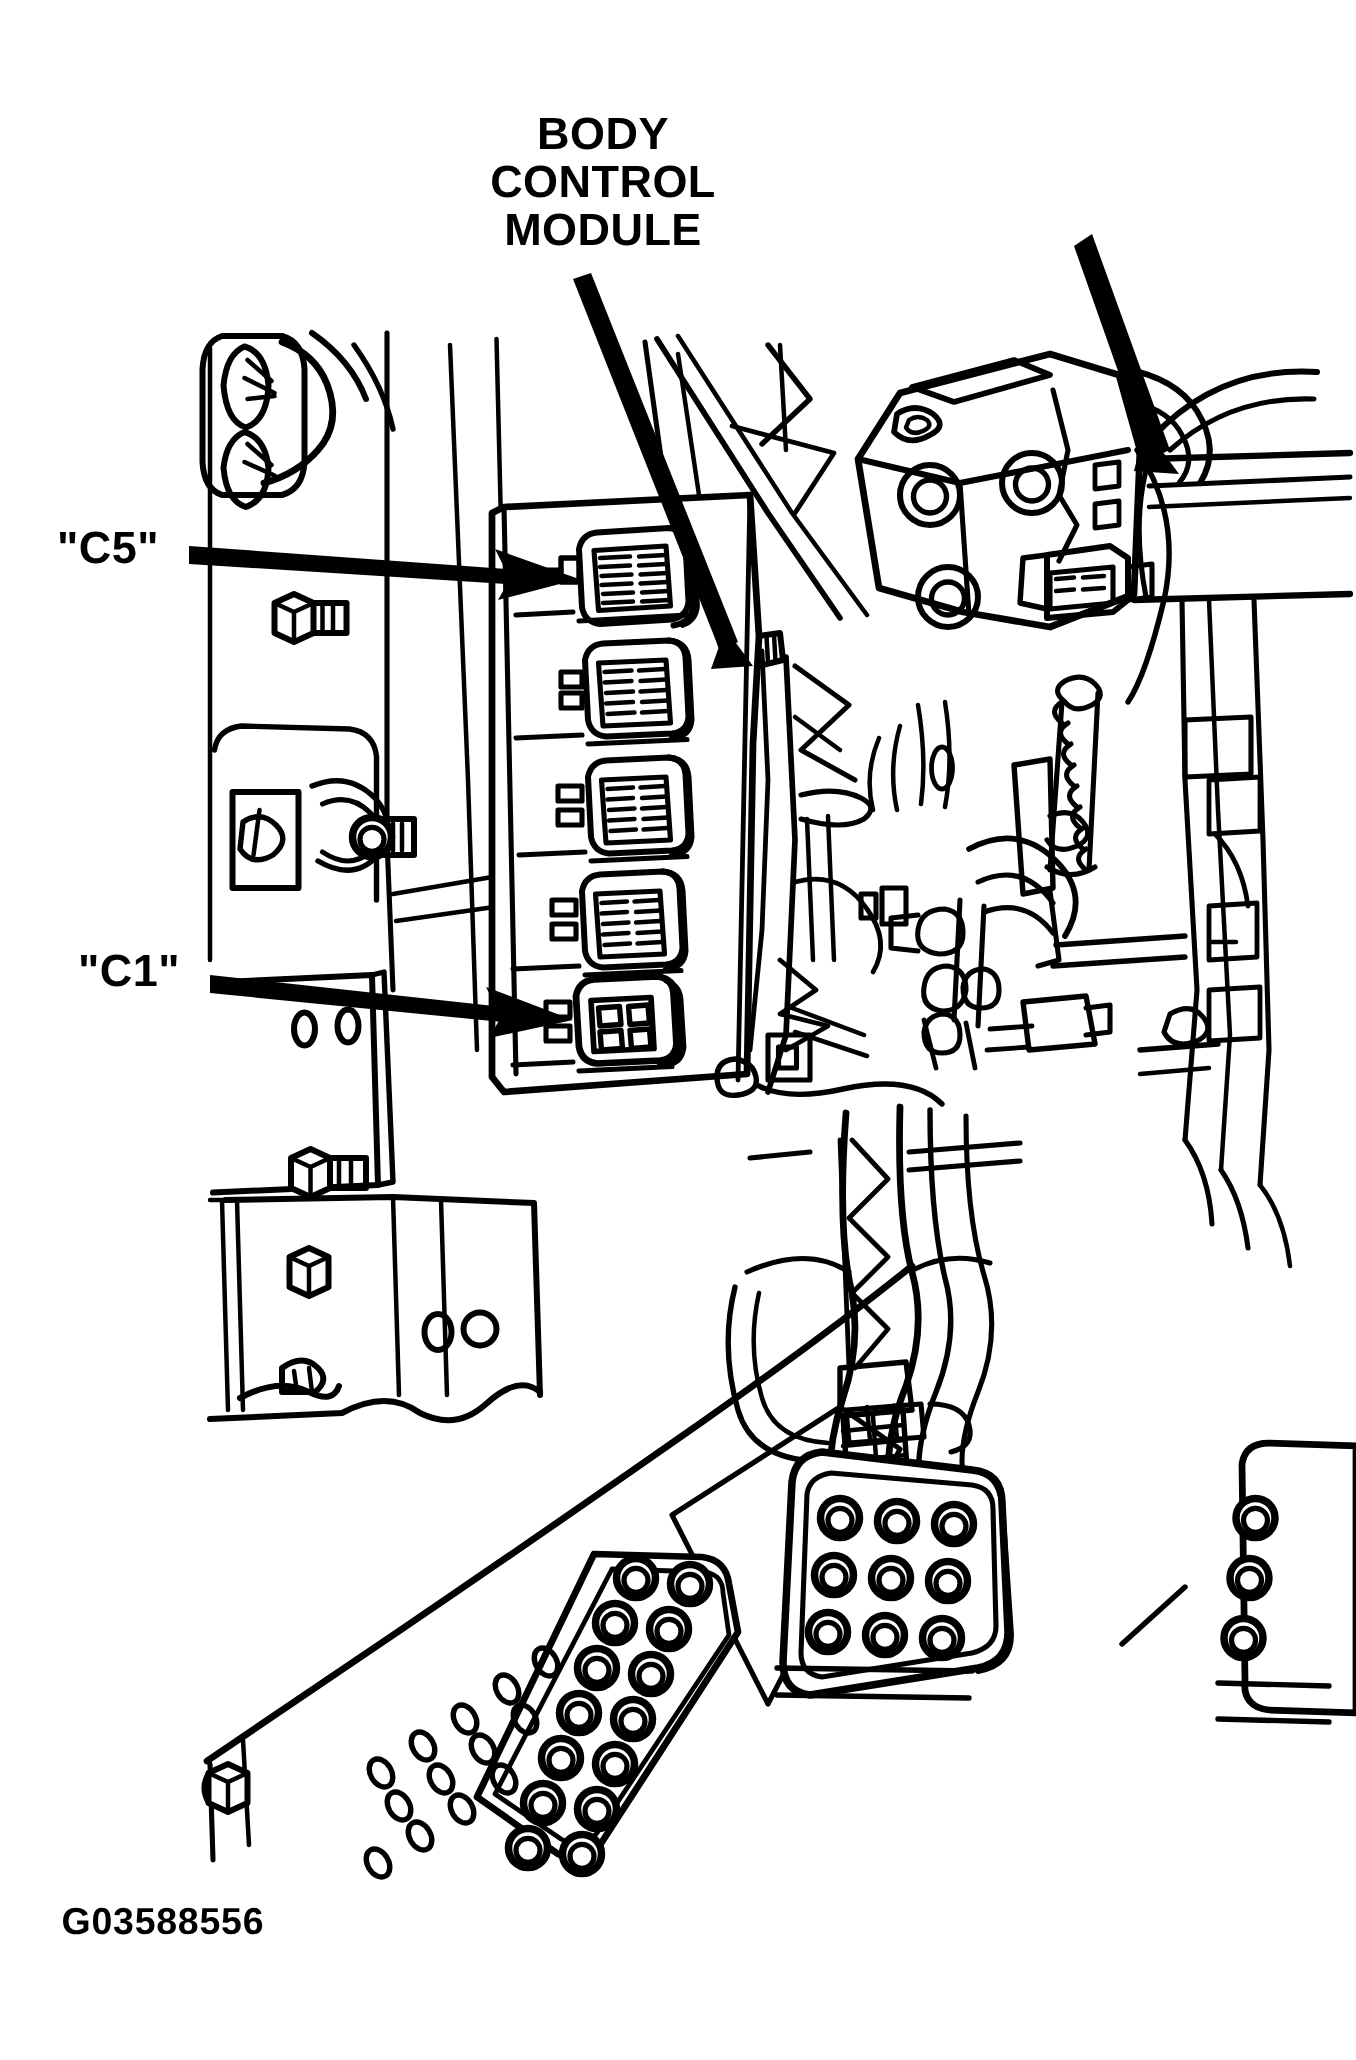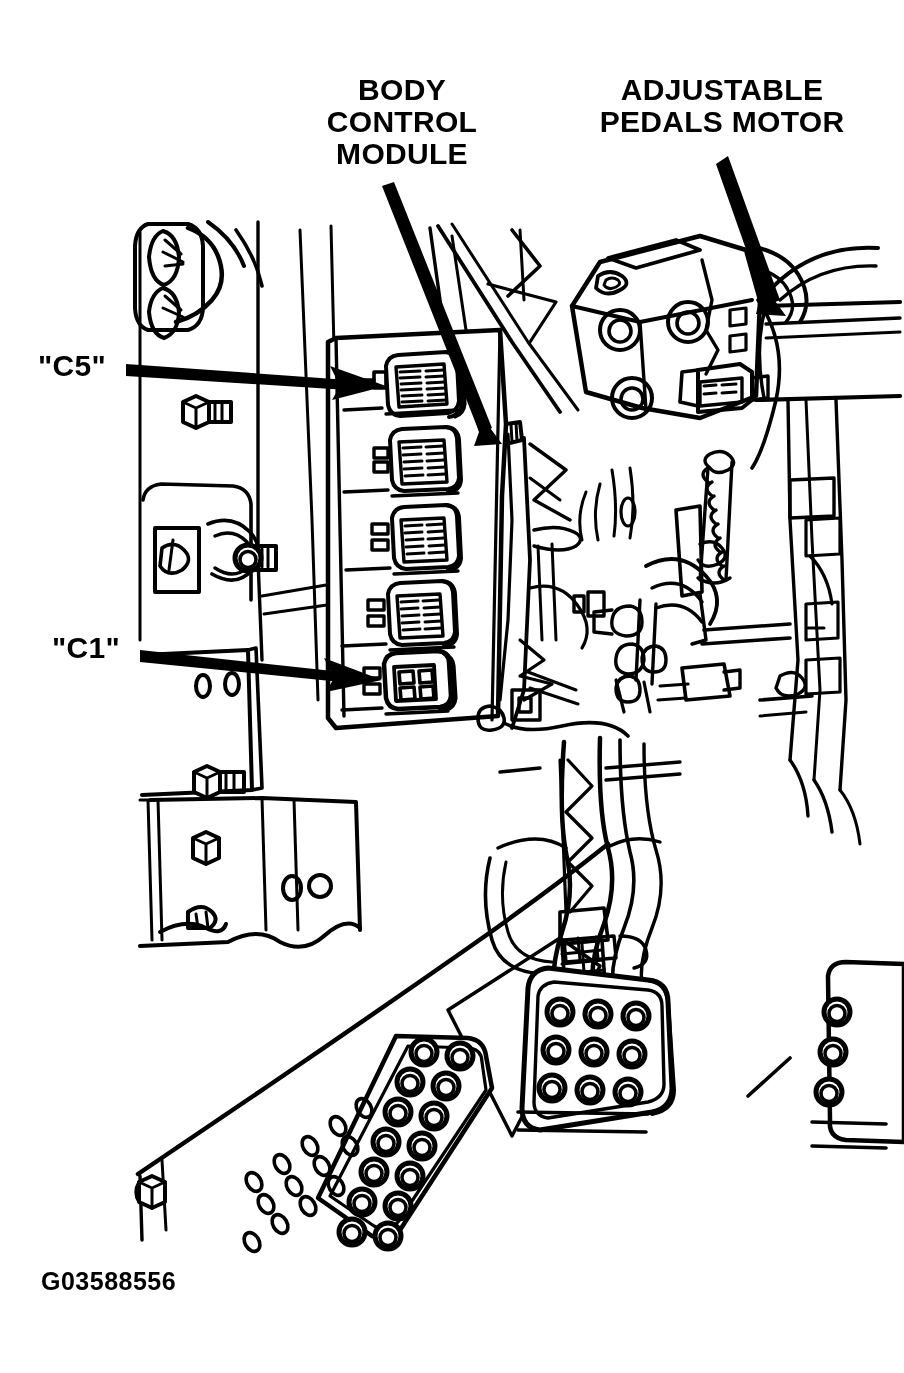--- a/index.html
+++ b/index.html
@@ -461,22 +461,20 @@
         <path d="M 324,658 L 382,680 L 326,692 L 334,678 Z"></path>
       </g>
 
     </g>
   </svg>
 
   <div class="label title-label" id="label-bcm">BODY
 CONTROL
 MODULE</div>
 
-  <div class="label title-label" id="label-apm">ADJUSTABLE
-PEDALS MOTOR</div>
 
   <div class="label callout-label" id="label-c5">"C5"</div>
 
   <div class="label callout-label" id="label-c1">"C1"</div>
 
   <div class="label" id="label-figure-id">G03588556</div>
 
 </div>
 
 </body></html>

